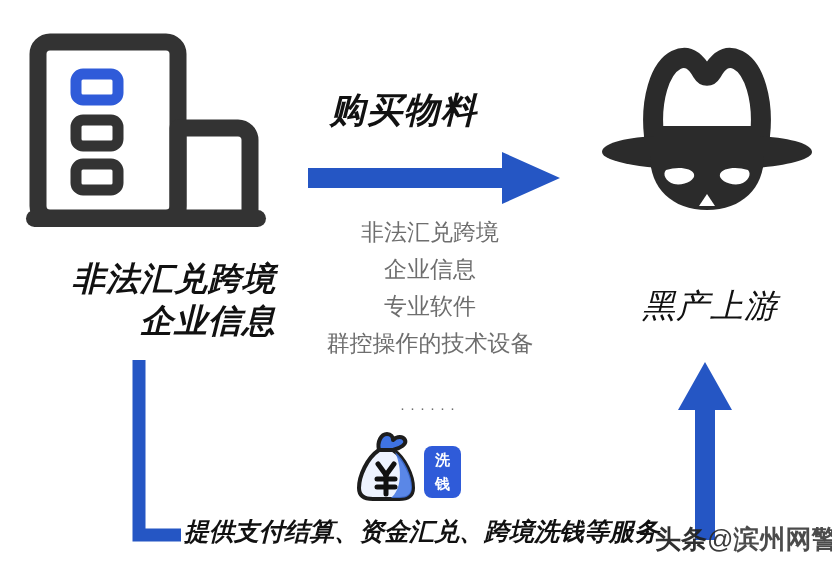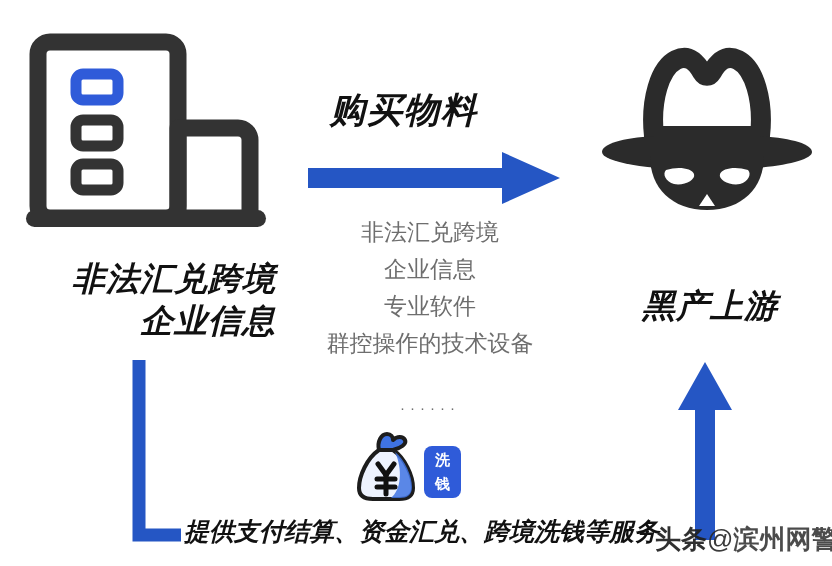--- a/index.html
+++ b/index.html
@@ -145,21 +145,21 @@
     height: 180px;
   }
 
   
   #upstream-label {
     left: 600px;
     top: 285px;
     width: 220px;
     text-align: center;
     color: #111111;
-    font-weight: bold;
+    font-weight: normal;
     font-style: italic;
     font-size: 33px;
     line-height: 42px;
     letter-spacing: 1px;
     white-space: nowrap;
   }
 
   
   #service-arrow {
     left: 676px;

